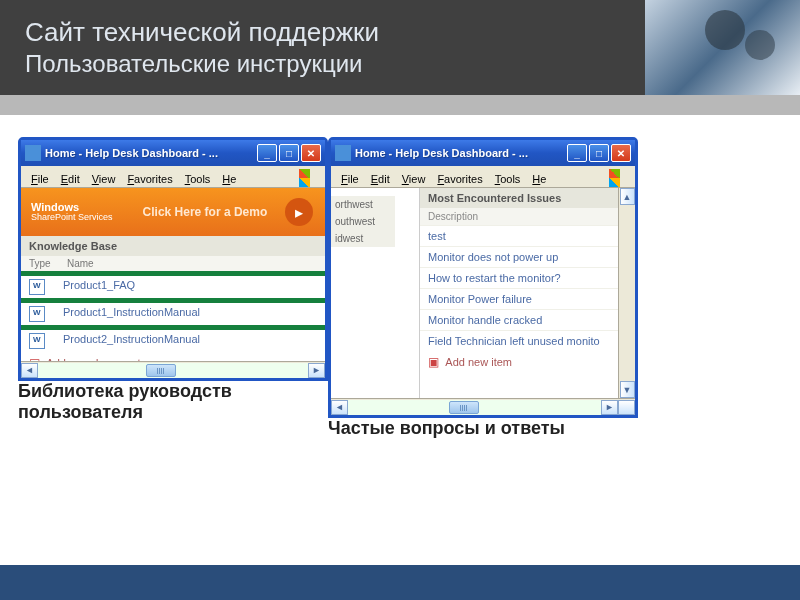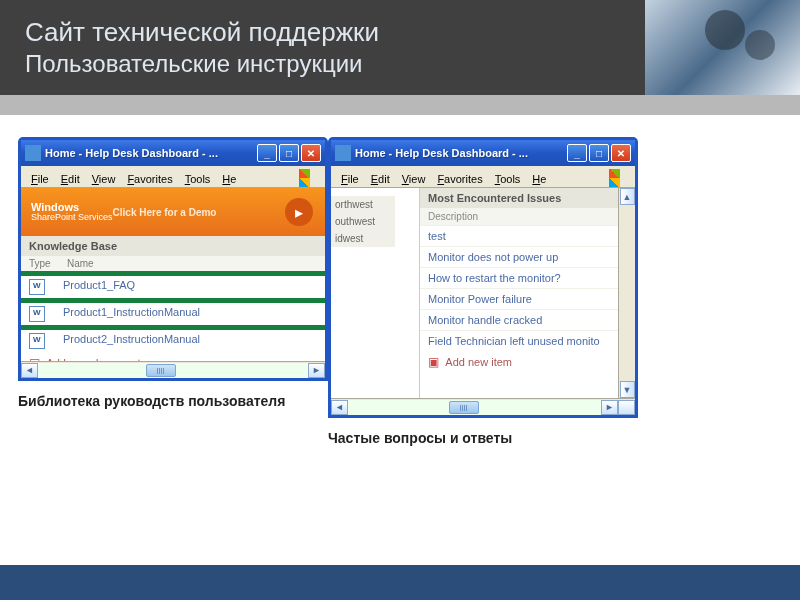--- a/index.html
+++ b/index.html
@@ -23,21 +23,21 @@
 .wbtn.min{background:linear-gradient(to bottom,#4a90e8,#2156c4)}
 .wbtn.max{background:linear-gradient(to bottom,#4a90e8,#2156c4)}
 .wbtn.close{background:linear-gradient(to bottom,#e86a4a,#d43a1a)}
 .menubar{background:#ece9d8;height:22px;display:flex;align-items:flex-end;padding:0 4px;font-size:11px;border-bottom:1px solid #aca899;position:relative}
 .menu-item{padding:2px 6px;cursor:pointer}
 .menu-item:first-letter{text-decoration:underline}
 .winlogo{position:absolute;right:4px;width:22px;height:18px;background:linear-gradient(45deg,#f25022 0 50%,#7fba00 50% 100%),linear-gradient(45deg,#00a4ef 0 50%,#ffb900 50% 100%);background-size:11px 9px;background-position:0 0,0 9px;background-repeat:no-repeat}
 .banner{background:linear-gradient(to bottom,#f7941e,#e8701a);height:48px;display:flex;align-items:center;padding:0 10px;color:#fff;position:relative}
 .banner-logo{font-size:9px;line-height:1}
 .banner-logo .wt{font-weight:bold;font-size:11px}
-.banner-text{font-weight:bold;font-size:10px;color:#ffe8d0}
+.banner-text{font-weight:bold;font-size:12px;margin-left:30px;color:#ffe8d0}
 .banner-circle{width:28px;height:28px;border-radius:50%;background:#d45510;position:absolute;right:12px;display:flex;align-items:center;justify-content:center;color:#fff;font-size:16px}
 .panel-header{background:#e6e6dc;padding:4px 8px;font-size:11px;font-weight:bold;color:#555}
 .col-headers{display:flex;padding:2px 8px;font-size:10px;color:#777;background:#f5f5f0}
 .col-type{width:38px}
 .col-name{flex:1}
 .list{background:#fff}
 .list-row{display:flex;align-items:flex-start;padding:3px 8px;font-size:11px;color:#4a6aa5;border-top:5px solid #15803d}
 .doc-icon{width:16px;height:16px;background:#fff;border:1px solid #5a8ac5;margin-right:18px;position:relative;flex-shrink:0}
 .doc-icon::before{content:'W';position:absolute;font-size:8px;color:#2a5a9a;left:3px;top:1px;font-weight:bold}
 .add-row{display:flex;align-items:center;padding:4px 8px;font-size:11px;color:#a55}
@@ -47,21 +47,21 @@
 .scroll-track{flex:1;height:15px;background:#efe;position:relative}
 .scroll-thumb{position:absolute;left:40%;width:30px;height:13px;top:1px;background:linear-gradient(to bottom,#cde5fb,#9ec5ec);border:1px solid #7aa5d5;border-radius:2px}
 .scroll-thumb::after{content:'';position:absolute;left:10px;top:3px;width:8px;height:6px;background:repeating-linear-gradient(to right,#6a95c5 0 1px,transparent 1px 2px)}
 .sidebar-frag{position:absolute;left:0;top:8px;width:64px;background:#f0f0e8;font-size:10px;color:#666}
 .sidebar-frag div{padding:3px 4px}
 .right-body{display:flex;position:relative;height:210px}
 .right-main{margin-left:88px;flex:1;border-left:1px solid #ccc}
 .right-header{background:#e6e6dc;padding:4px 8px;font-size:11px;font-weight:bold;color:#555}
 .desc-header{padding:3px 8px;font-size:10px;color:#888;background:#f5f5f0}
 .issue-row{padding:4px 8px;font-size:11px;color:#4a6aa5;border-top:1px solid #f0f0e8}
-.caption{font-size:14px;font-weight:bold;margin-top:12px;color:#222}
+.caption{font-size:18px;font-weight:bold;color:#222}
 .scrollbar-v{width:17px;background:#ece9d8;display:flex;flex-direction:column;border-left:1px solid #aca899}
 .scroll-btn-v{height:17px;width:15px;background:linear-gradient(to right,#fff,#cbe3fb);border:1px solid #8aa8d0;display:flex;align-items:center;justify-content:center;font-size:9px;color:#4a6a9a;cursor:pointer;margin:0 auto}
 .left-body{height:190px;display:flex;flex-direction:column}
 .left-content{flex:1;overflow:hidden}
 .footer-bar{position:absolute;bottom:0;left:0;right:0;height:35px;background:#2a4d7a}
 </style>
 </head>
 <body>
 
 <div class="header">

